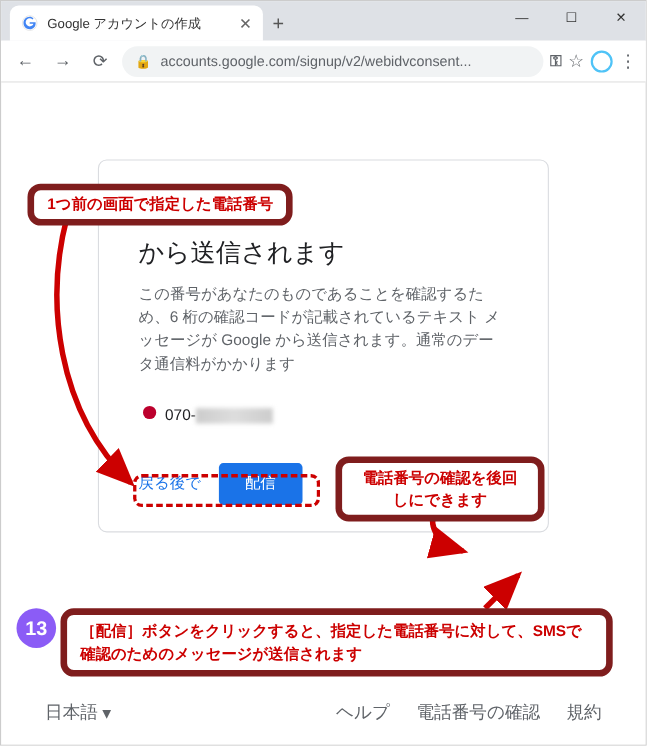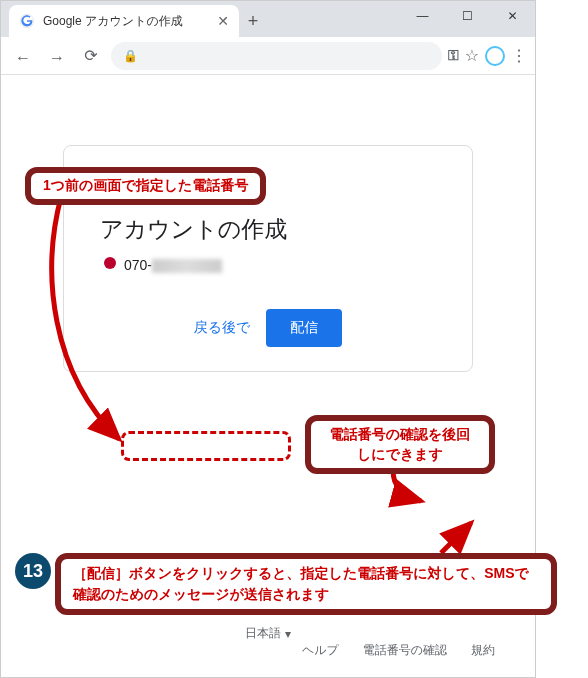--- a/index.html
+++ b/index.html
@@ -1,18 +1,18 @@
 <!DOCTYPE html>
 <html><head>
   <meta charset="utf-8">
   <style>
     * { margin: 0; padding: 0; box-sizing: border-box; }
     body { font-family: Arial, "Hiragino Sans", "Meiryo", sans-serif; background: #fff; width: 588px; height: 678px; position: relative; overflow: hidden; }
     
-    .window { border: 1px solid #ccc; width: 536px; height: 678px; position: relative; background: #fff; }
+    .window { border: 1px solid #ccc; width: 588px; height: 678px; position: relative; background: #fff; }
     
     .titlebar { height: 36px; display: flex; align-items: stretch; background: #dee1e6; }
     .tab { background: #fff; border-radius: 8px 8px 0 0; display: flex; align-items: center; padding: 0 10px; margin: 4px 0 0 8px; gap: 8px; min-width: 230px; }
     .tab-favicon { width: 16px; height: 16px; }
     .tab-title { font-size: 12px; color: #333; flex: 1; white-space: nowrap; overflow: hidden; }
     .tab-close { font-size: 14px; color: #666; cursor: pointer; }
     .newtab { width: 28px; display: flex; align-items: center; justify-content: center; font-size: 18px; color: #555; cursor: pointer; margin-top: 4px; }
     .win-controls { margin-left: auto; display: flex; }
     .win-btn { width: 45px; height: 30px; display: flex; align-items: center; justify-content: center; cursor: pointer; font-size: 12px; color: #333; }
     
@@ -34,39 +34,39 @@
     .g-b { color: #4285f4; } .g-r { color: #ea4335; } .g-y { color: #fbbc05; } .g-g { color: #34a853; }
     
     .heading { font-size: 23px; color: #202124; font-weight: 400; margin-bottom: 12px; }
     .desc { font-size: 14px; color: #5f6368; line-height: 1.5; margin-bottom: 28px; }
     
     .phone-row { display: flex; align-items: flex-start; gap: 8px; margin-bottom: 36px; margin-left: 4px; }
     .flag { width: 12px; height: 12px; background: #bc002d; border-radius: 50%; }
     .phone-num { font-size: 14px; color: #202124; }
     .phone-blur { display: inline-block; width: 70px; height: 14px; background: linear-gradient(90deg,#ccc,#ddd,#ccc); filter: blur(2px); vertical-align: middle; }
     
-    .actions { display: flex; align-items: center; justify-content: center; }
+    .actions { display: flex; align-items: center; justify-content: flex-start; }
     .link-btn { color: #1a73e8; font-size: 14px; font-weight: 500; cursor: pointer; background: none; border: none; }
     .right-actions { display: flex; align-items: center; gap: 16px; }
     .primary-btn { background: #1a73e8; color: #fff; border: none; padding: 10px 24px; font-size: 14px; font-weight: 500; border-radius: 4px; cursor: pointer; }
     
-    .footer { position: absolute; bottom: 18px; left: 0; right: 0; display: flex; align-items: center; padding: 0 40px; font-size: 12px; color: #5f6368; flex-direction: column; }
+    .footer { position: absolute; bottom: 18px; left: 0; right: 0; display: flex; align-items: center; padding: 0 40px; font-size: 16px; color: #5f6368; }
     .lang { display: flex; align-items: center; gap: 4px; cursor: pointer; }
     .footer-links { margin-left: auto; display: flex; gap: 24px; }
     .footer-link { cursor: pointer; }
     
     
     .annot { position: absolute; border: 6px solid #7f1d1d; border-radius: 12px; background: #fff; padding: 4px 12px; font-size: 14px; font-weight: bold; color: #c00; z-index: 10; }
     .annot1 { top: 92px; left: 24px; }
     .annot2 { top: 340px; left: 304px; width: 190px; text-align: center; line-height: 1.4; }
     .annot3 { top: 478px; left: 54px; width: 502px; text-align: left; line-height: 1.5; }
     
     .dashed-box { position: absolute; border: 3px dashed #c00; border-radius: 8px; top: 356px; left: 120px; width: 170px; height: 30px; z-index: 9; }
     
-    .step-badge { position: absolute; top: 478px; left: 14px; width: 36px; height: 36px; background: #0c4a6e; color: #fff; border-radius: 50%; display: flex; align-items: center; justify-content: center; font-size: 18px; font-weight: bold; z-index: 11; }
+    .step-badge { position: absolute; top: 478px; left: 14px; width: 36px; height: 36px; background: #8b5cf6; color: #fff; border-radius: 50%; display: flex; align-items: center; justify-content: center; font-size: 18px; font-weight: bold; z-index: 11; }
     
     svg.arrow { position: absolute; z-index: 8; pointer-events: none; }
   </style>
 </head>
 <body>
 
 <div class="window">
 
   <div class="titlebar">
     <div class="tab">
@@ -84,34 +84,36 @@
       <div class="win-btn">✕</div>
     </div>
   </div>
 
   <div class="toolbar">
     <div class="nav-btn">←</div>
     <div class="nav-btn">→</div>
     <div class="nav-btn">⟳</div>
     <div class="addr-bar">
       <span class="lock-icon">🔒</span>
+      <span class="url-text">accounts.google.com/signup/v2/webidvconsent...</span>
     </div>
     <span class="key-icon">⚿</span>
     <span class="star-icon">☆</span>
     <div class="ext-icon"></div>
     <span class="menu-icon">⋮</span>
   </div>
 
   <div class="content">
 
     <div class="card">
       <div class="google-logo">
         <span class="g-b">G</span><span class="g-r">o</span><span class="g-y">o</span><span class="g-b">g</span><span class="g-g">l</span><span class="g-r">e</span>
       </div>
-      <div class="heading">アカウントの作成</div>
+      <div class="heading">から送信されます</div>
+      <div class="desc">この番号があなたのものであることを確認するため、6 桁の確認コードが記載されているテキスト メッセージが Google から送信されます。通常のデータ通信料がかかります</div>
       <div class="phone-row">
         <div class="flag"></div>
         <span class="phone-num"><span>070-</span><span class="phone-blur"></span></span>
       </div>
       <div class="actions">
         <button class="link-btn">戻る</button>
         <div class="right-actions">
           <button class="link-btn">後で</button>
           <button class="primary-btn">配信</button>
         </div>

